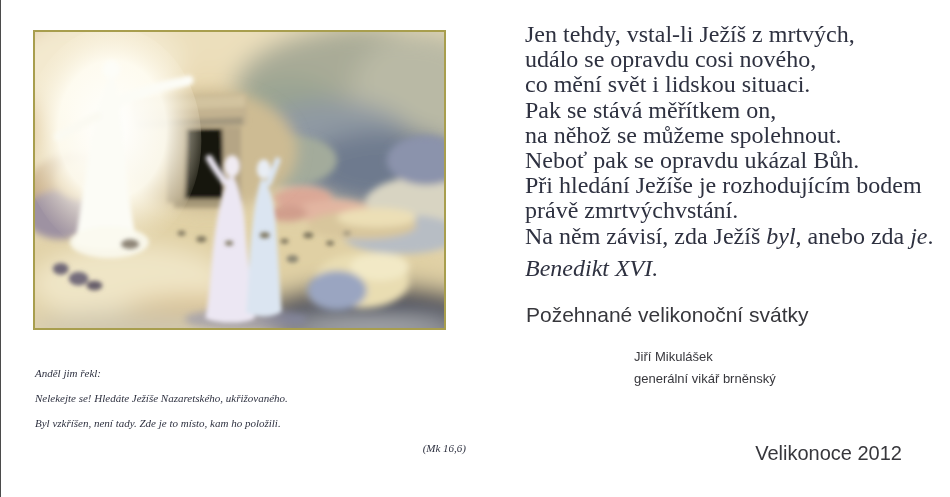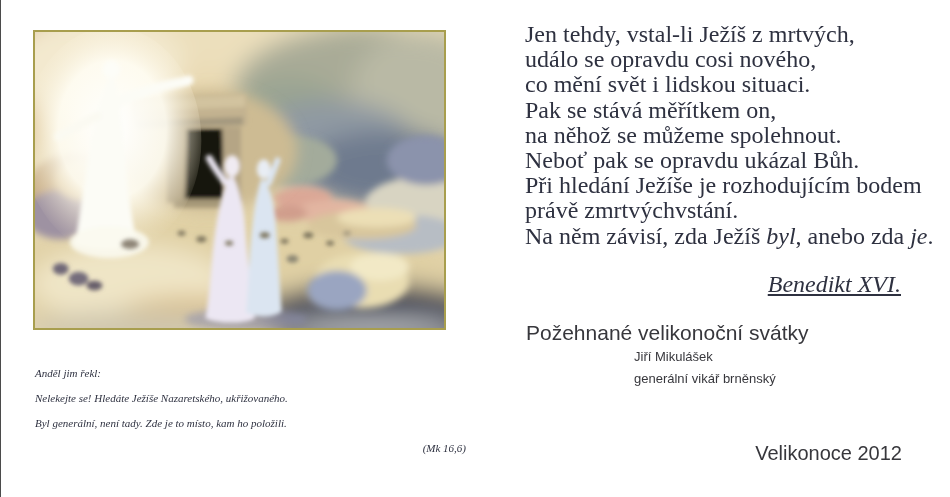--- a/index.html
+++ b/index.html
@@ -19,23 +19,23 @@
     position:absolute;left:35px;top:361px;width:431px;
     font-style:italic;font-size:11px;line-height:25px;color:var(--serif-text,#2e3140);
   }
   .caption .cap-line{white-space:nowrap;}
   .caption .ref{text-align:right;}
   .quote{
     position:absolute;left:525px;top:22px;width:376px;
     font-size:24px;line-height:25.2px;color:var(--serif-text,#2e3140);
   }
   .quote .q-line{white-space:nowrap;}
-  .quote .attribution{font-style:italic;text-align:right;margin-top:23px;text-decoration:underline;}
+  .quote .attribution{font-style:italic;margin-top:7px;}
   .sans{font-family:"Liberation Sans","DejaVu Sans",sans-serif;color:var(--sans-text,#37373c);}
-  .greeting{position:absolute;left:526px;top:319px;font-size:21px;line-height:28px;}
+  .greeting{position:absolute;left:526px;top:301px;font-size:21px;line-height:28px;}
   .signature{position:absolute;left:634px;top:346px;width:300px;text-align:left;font-size:13px;line-height:22px;}
   .footer{position:absolute;left:642px;top:442px;width:260px;text-align:right;font-size:20px;}
 </style>
 </head>
 <body>
 
 <div class="card">
 
   <div class="edge-line"></div>
 
@@ -150,21 +150,21 @@
         <ellipse cx="298" cy="214" rx="4" ry="2.5" fill="#7b735c"></ellipse>
         <ellipse cx="315" cy="204" rx="4" ry="2.5" fill="#a89d82"></ellipse>
         <ellipse cx="260" cy="230" rx="6" ry="4" fill="#8d8874"></ellipse>
       </g>
     </svg>
   </figure>
 
   <div class="caption">
     <div class="cap-line">Anděl jim řekl:</div>
     <div class="cap-line">Nelekejte se! Hledáte Ježíše Nazaretského, ukřižovaného.</div>
-    <div class="cap-line">Byl generální, není tady. Zde je to místo, kam ho položili.</div>
+    <div class="cap-line">Byl vzkříšen, není tady. Zde je to místo, kam ho položili.</div>
     <div class="cap-line ref">(Mk 16,6)</div>
   </div>
 
   <div class="quote">
     <div class="q-line">Jen tehdy, vstal-li Ježíš z mrtvých,</div>
     <div class="q-line">událo se opravdu cosi nového,</div>
     <div class="q-line">co mění svět i lidskou situaci.</div>
     <div class="q-line">Pak se stává měřítkem on,</div>
     <div class="q-line">na něhož se můžeme spolehnout.</div>
     <div class="q-line">Neboť pak se opravdu ukázal Bůh.</div>

